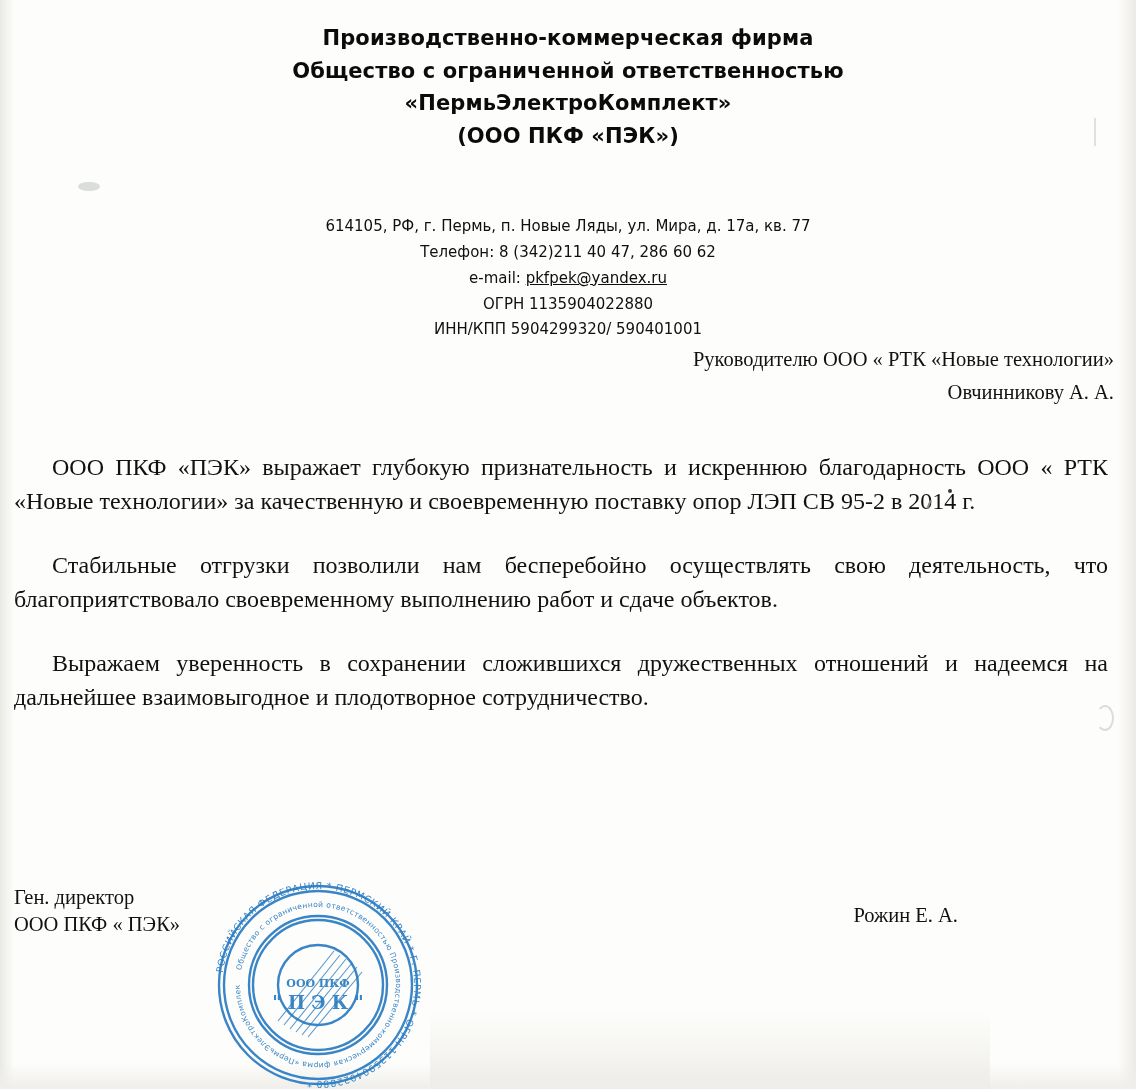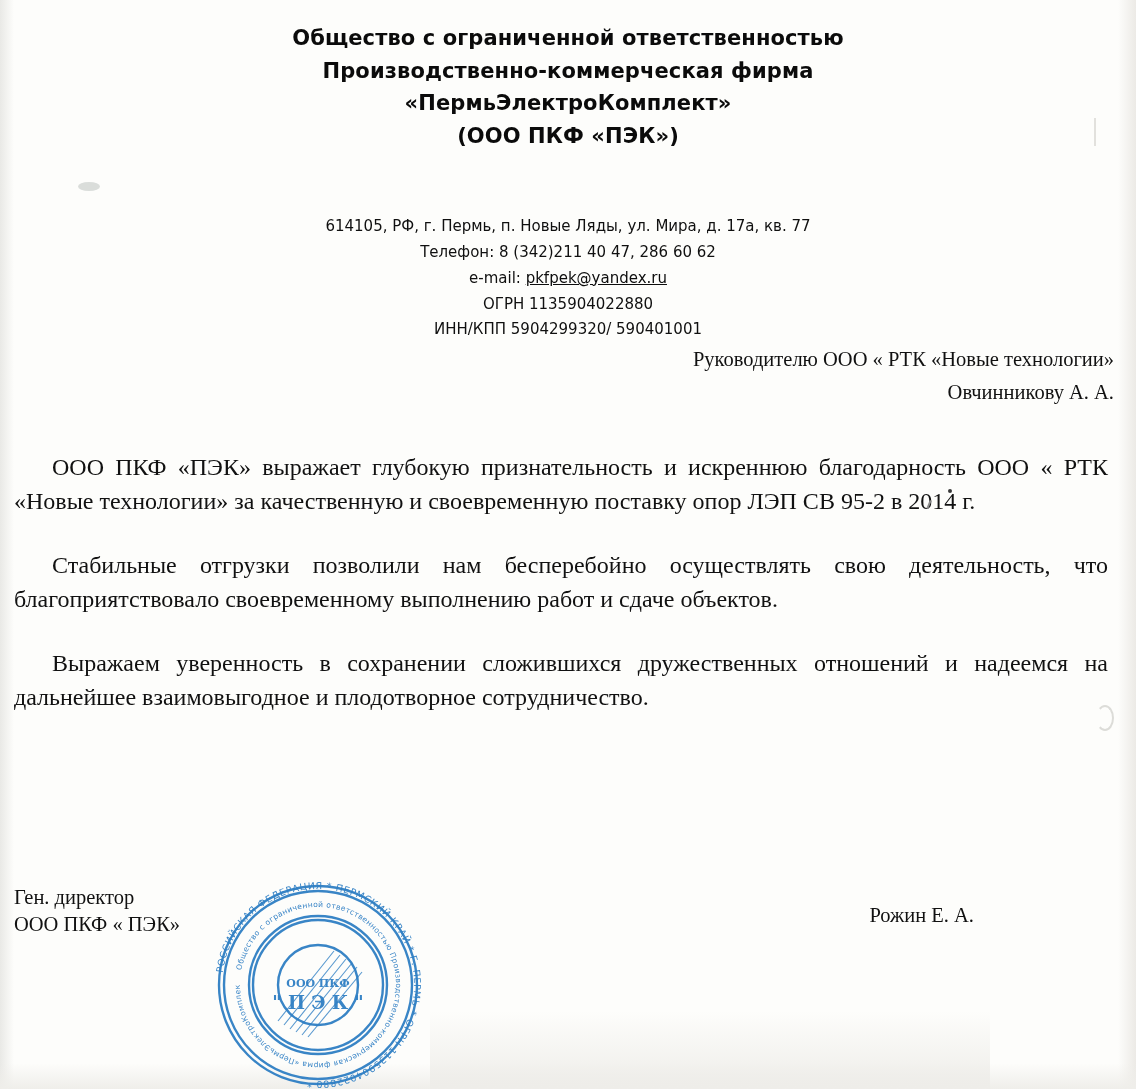--- a/index.html
+++ b/index.html
@@ -93,21 +93,21 @@
   
   .signature {
     position: absolute;
     left: 14px;
     bottom: 150px;
     font-size: 20.5px;
     line-height: 1.35;
   }
   .signature-name {
     position: absolute;
-    right: 162px;
+    right: 178px;
     bottom: 162px;
     font-size: 20.5px;
   }
 
   
   .stamp {
     position: absolute;
     left: 206px;
     bottom: -8px;
     width: 224px;
@@ -173,22 +173,22 @@
   <div class="scan-edge-right"></div>
   <div class="scan-edge-bottom"></div>
   <div class="artifact-smudge"></div>
   <div class="artifact-streak"></div>
   <div class="artifact-dot"></div>
   <div class="artifact-tick"></div>
   <div class="artifact-arc"></div>
   <div class="artifact-shadow"></div>
 
   <div class="letterhead">
+    <div>Производственно-коммерческая фирма</div>
     <div>Общество с ограниченной ответственностью</div>
-    <div>Производственно-коммерческая фирма</div>
     <div>«ПермьЭлектроКомплект»</div>
     <div>(ООО ПКФ «ПЭК»)</div>
   </div>
 
   <div class="contacts">
     <div>614105, РФ, г. Пермь, п. Новые Ляды, ул. Мира, д. 17а, кв. 77</div>
     <div>Телефон: 8 (342)211 40 47, 286 60 62</div>
     <div class="email-line">
       <span>e-mail:</span>
       <span class="email-link">pkfpek@yandex.ru</span>

